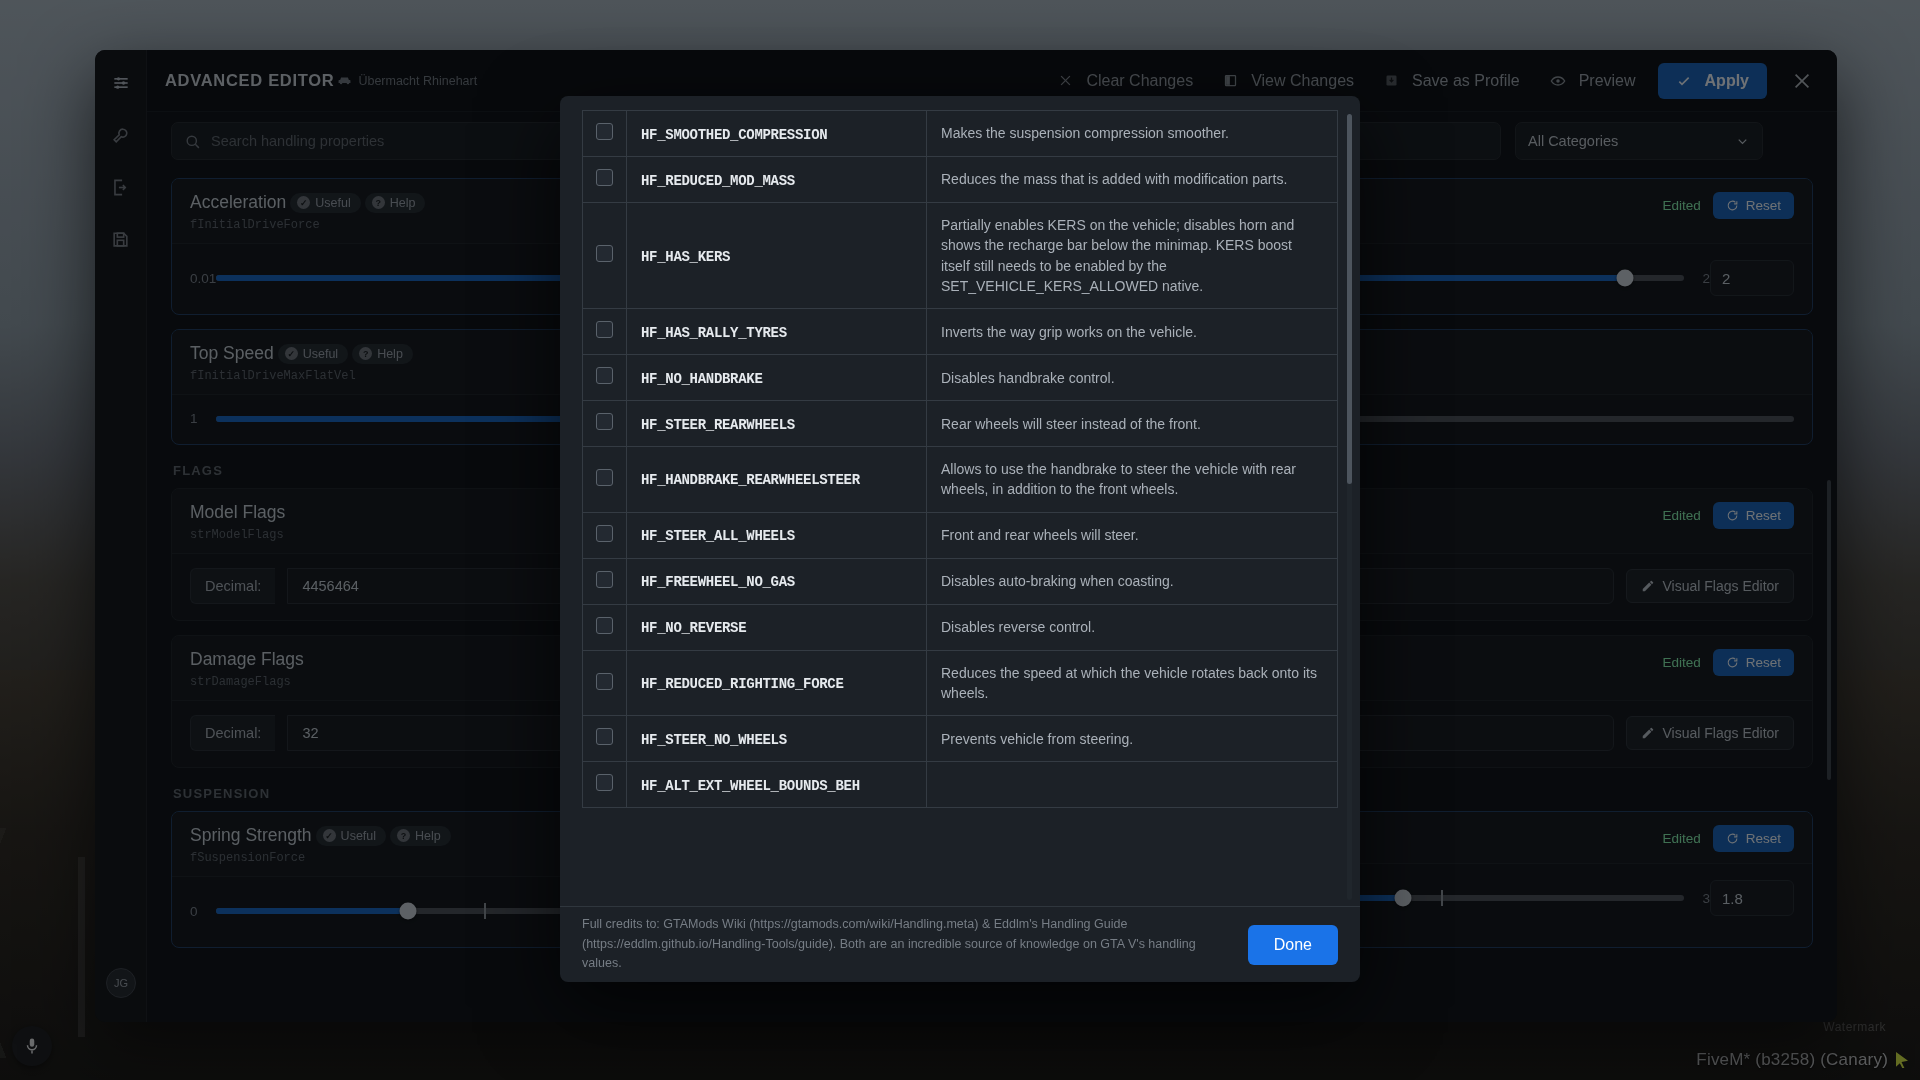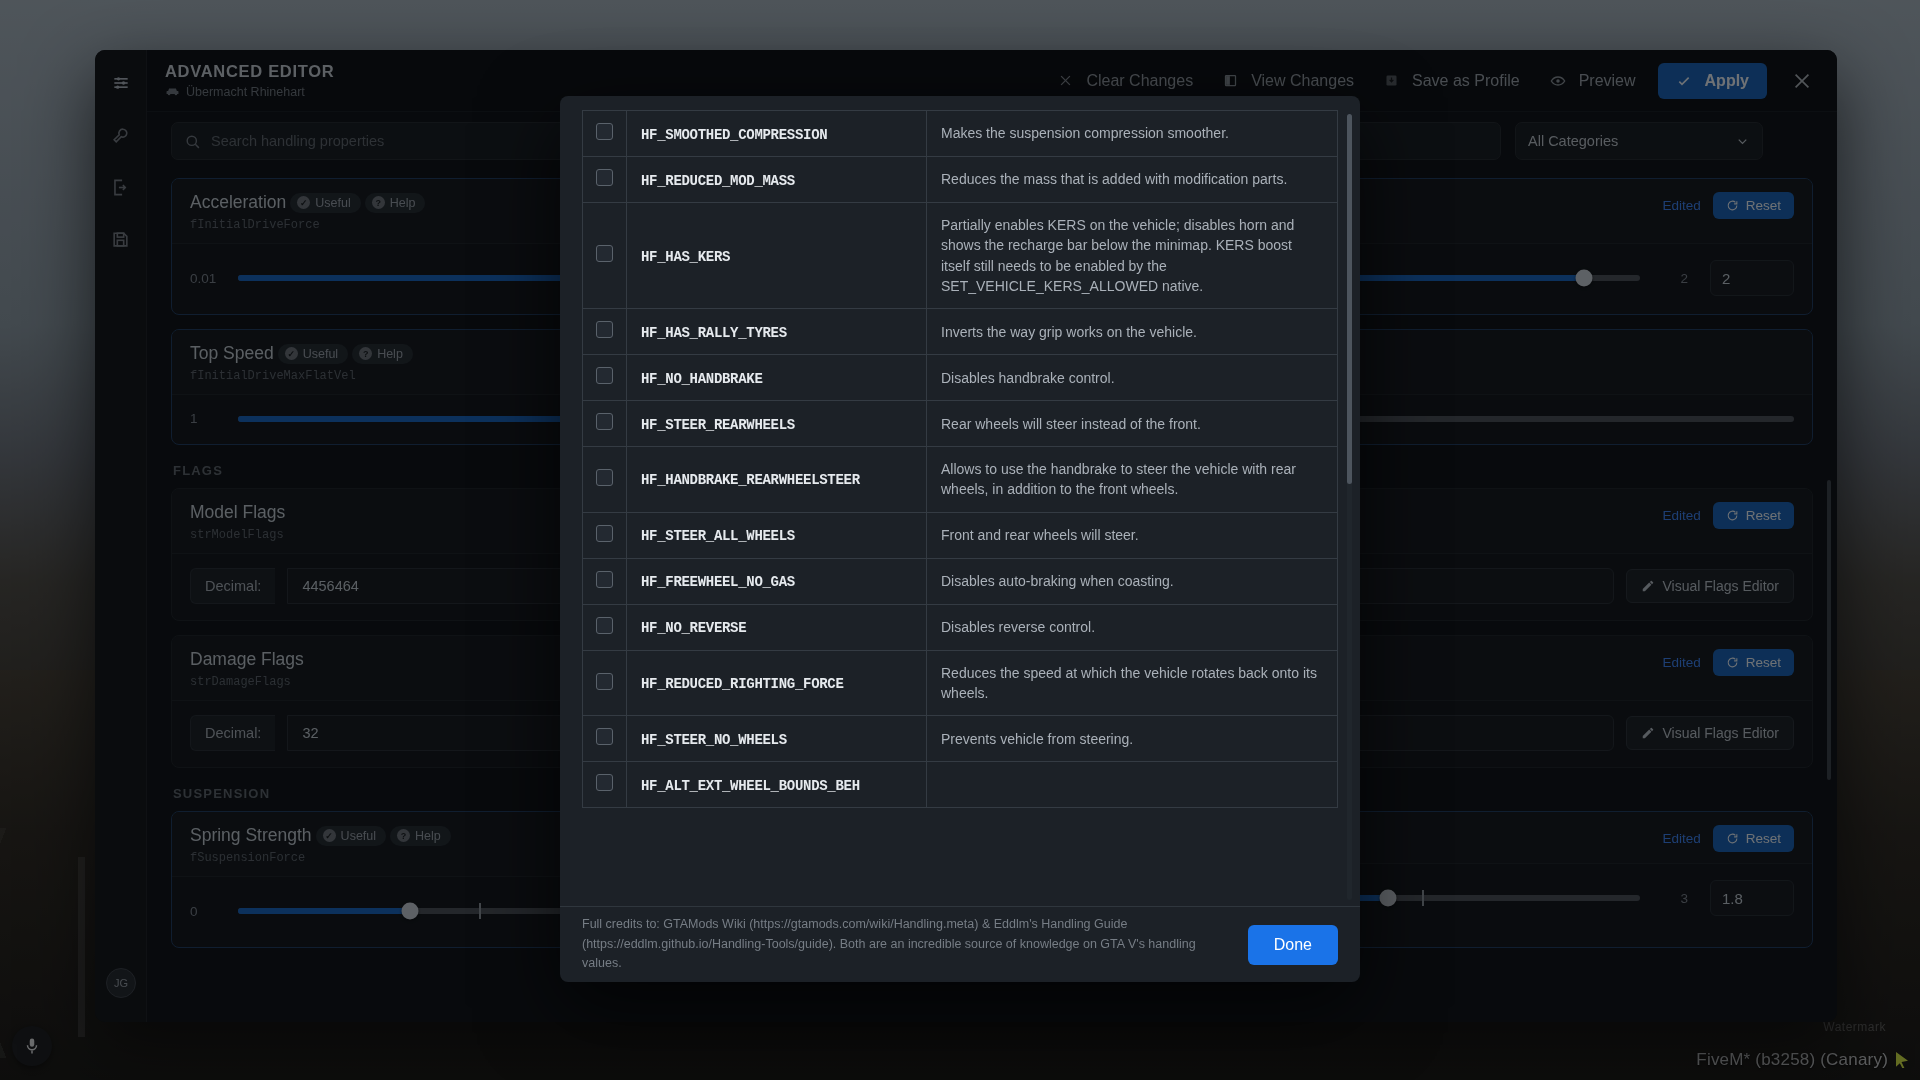--- a/index.html
+++ b/index.html
@@ -102,21 +102,21 @@
   
   #main-col { flex:1; display:flex; flex-direction:column; min-width:0; }
 
   
   #editor-header {
     height: 62px; flex: 0 0 62px;
     background: #0b0d10;
     display:flex; align-items:center; padding: 0 14px 0 18px;
     border-bottom: 1px solid #16191d;
   }
-  #header-title-block { display:flex; flex-direction:column; gap:3px; }
+  #header-title-block { display:flex; flex-direction:row; gap:3px; }
   #header-title {
     font-size: 16.5px; font-weight: bold; letter-spacing: .7px;
     color: #c6ccd3;
   }
   #header-subtitle {
     font-size: 12.5px; color: #6f767e; display:flex; align-items:center; gap:6px;text-align:right;
   }
   #header-actions { margin-left:auto; display:flex; align-items:center; gap: 6px; }
   .hdr-btn {
     display:flex; align-items:center; gap:13px;
@@ -204,34 +204,34 @@
     background:#23282e; color:#9aa1a9;
     font-size: 12.5px; border-radius: 11px; padding: 3px 10px 3px 7px;
   }
   .pill .dot {
     width: 13px; height:13px; border-radius:50%;
     background:#6b7077; color:#14171a; font-size:9px;
     display:flex; align-items:center; justify-content:center; font-weight:bold;
   }
   .prop-key { font-family: "Liberation Mono", monospace; font-size: 12px; color: #5b6views; color:#5b6168; }
   .prop-head-right { margin-left:auto; display:flex; align-items:center; gap: 12px; }
-  .edited-tag { font-size: 13.5px; color: #3b82f6; }
+  .edited-tag { font-size: 13.5px; color: #86efac; }
   .reset-btn {
     background:#1761b7; color:#eef3f8; font-size: 13.5px;
     border-radius: 6px; padding: 6px 13px; display:flex; align-items:center; gap:7px;
     border:none; cursor:pointer; font-family:inherit;
   }
   .vfe-btn {
     background:#1a1e23; color:#b9c0c7; font-size: 14px;
     border:1px solid #2a3views; border:1px solid #2a3036; border-radius:6px;
     padding: 8px 14px; display:flex; align-items:center; gap:8px;
     cursor:pointer; font-family:inherit;
   }
 
-  .prop-body { padding: 16px 18px 18px 18px; display:flex; align-items:center; gap:22px; }
+  .prop-body { padding: 16px 18px 18px 18px; display:flex; align-items:center; gap:0; }
   .range-min, .range-max { font-size: 13.5px; color:#7a818a; min-width: 26px; }
   .range-max { text-align:right; }
   .slider {
     flex:1; height: 6px; border-radius: 3px; background: #4a4f55;
     position: relative;
   }
   .slider .fill { position:absolute; left:0; top:0; bottom:0; border-radius:3px; background:#1565c0; }
   .slider .tick { position:absolute; top:-5px; width:2px; height:16px; background:#8d939a; }
   .slider .knob {
     position:absolute; top:50%; transform: translate(-50%,-50%);

